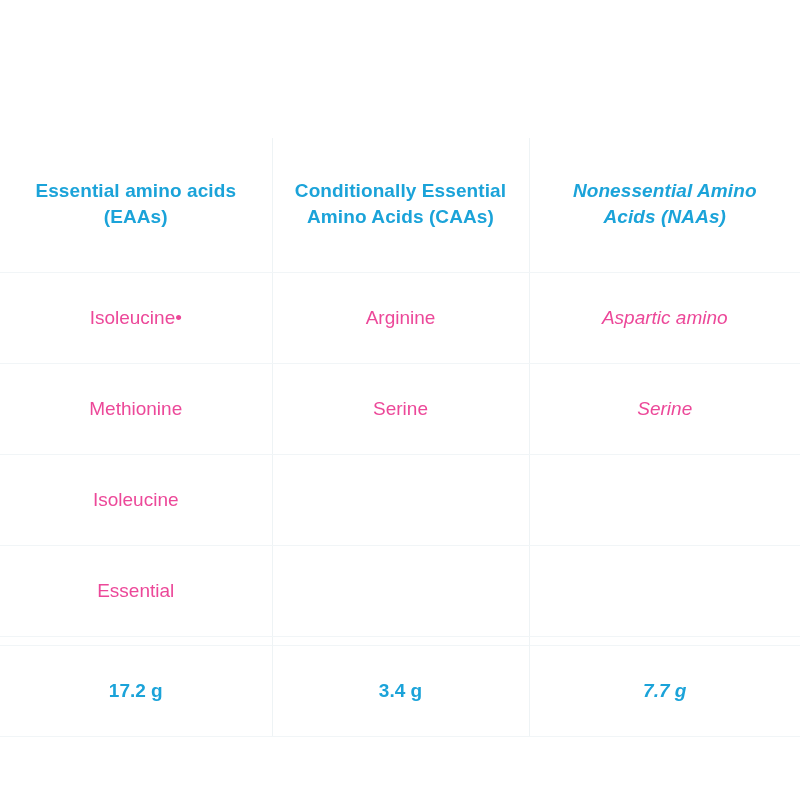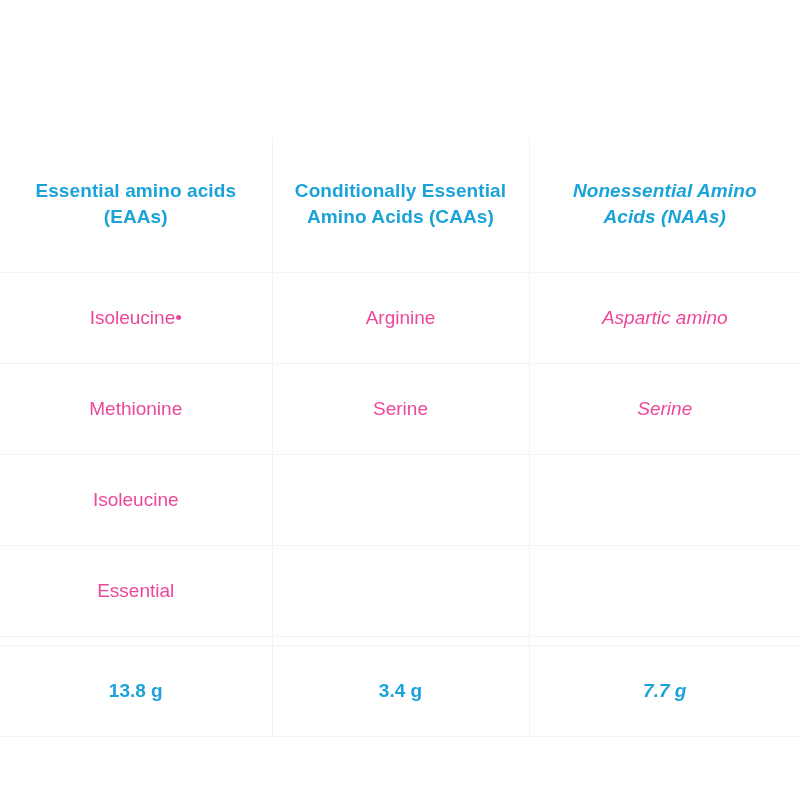--- a/index.html
+++ b/index.html
@@ -131,20 +131,20 @@
           <td>Essential</td>
           <td class="empty-cell"></td>
           <td class="empty-cell"></td>
         </tr>
         <tr class="spacer-row">
           <td></td>
           <td></td>
           <td></td>
         </tr>
         <tr class="total-row">
-          <td>13.8 g</td>
+          <td>17.2 g</td>
           <td>3.4 g</td>
           <td>7.7 g</td>
         </tr>
       </tbody>
     </table>
   </div>
 </div>
 
 </body></html>

